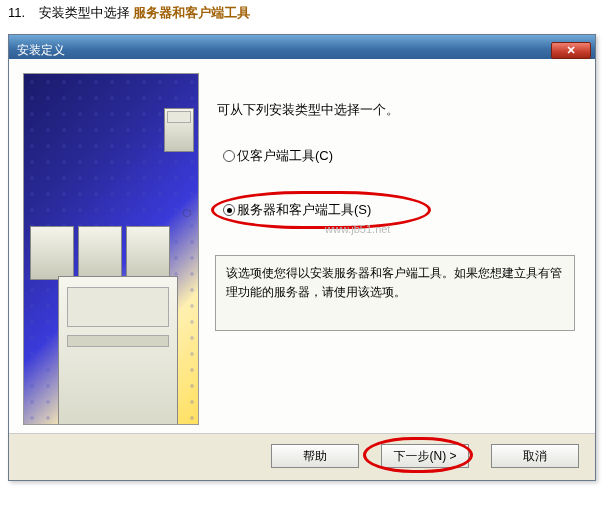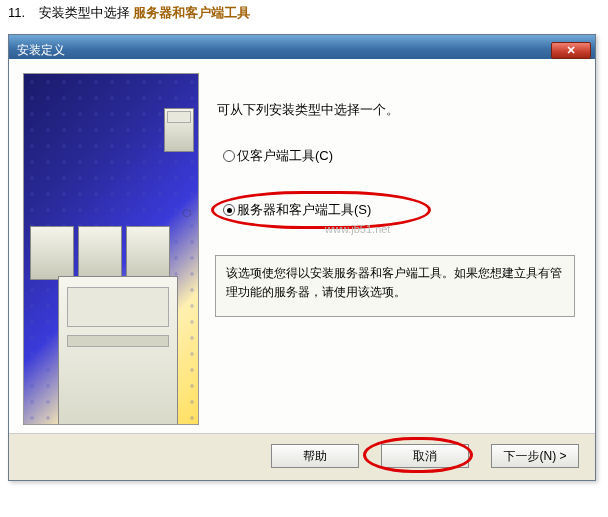--- a/index.html
+++ b/index.html
@@ -117,21 +117,21 @@
   .opt2-oval { left:-12px; top:-10px; width:220px; height:38px; }
   .watermark {
     font-size:11px; color:#bbb; position:absolute; left:116px; top:150px;
   }
 
   .desc-box {
     margin-top: 24px;
     border:1px solid #a0a0a0;
     background:#f8f8f2;
     padding:8px 10px;
-    height: 62px;
+    height: 76px;
     font-size:12px;
     line-height:1.6;
   }
 
   .button-bar {
     background:#ece9d8;
     padding:10px 16px 12px 16px;
     display:flex;
     justify-content:flex-end;
     gap:22px;
@@ -204,19 +204,19 @@
       </div>
 
       <div class="desc-box">
         <span>该选项使您得以安装服务器和客户端工具。如果您想建立具有管理功能的服务器，请使用该选项。</span>
       </div>
     </div>
   </div>
 
   <div class="button-bar">
     <button class="btn">帮助</button>
+    <button class="btn">下一步(N) &gt;</button>
     <button class="btn">取消</button>
-    <button class="btn">下一步(N) &gt;</button>
     <span class="next-oval"></span>
   </div>
 </div>
 
 <div class="cursor-ring"></div>
 
 </body></html>

